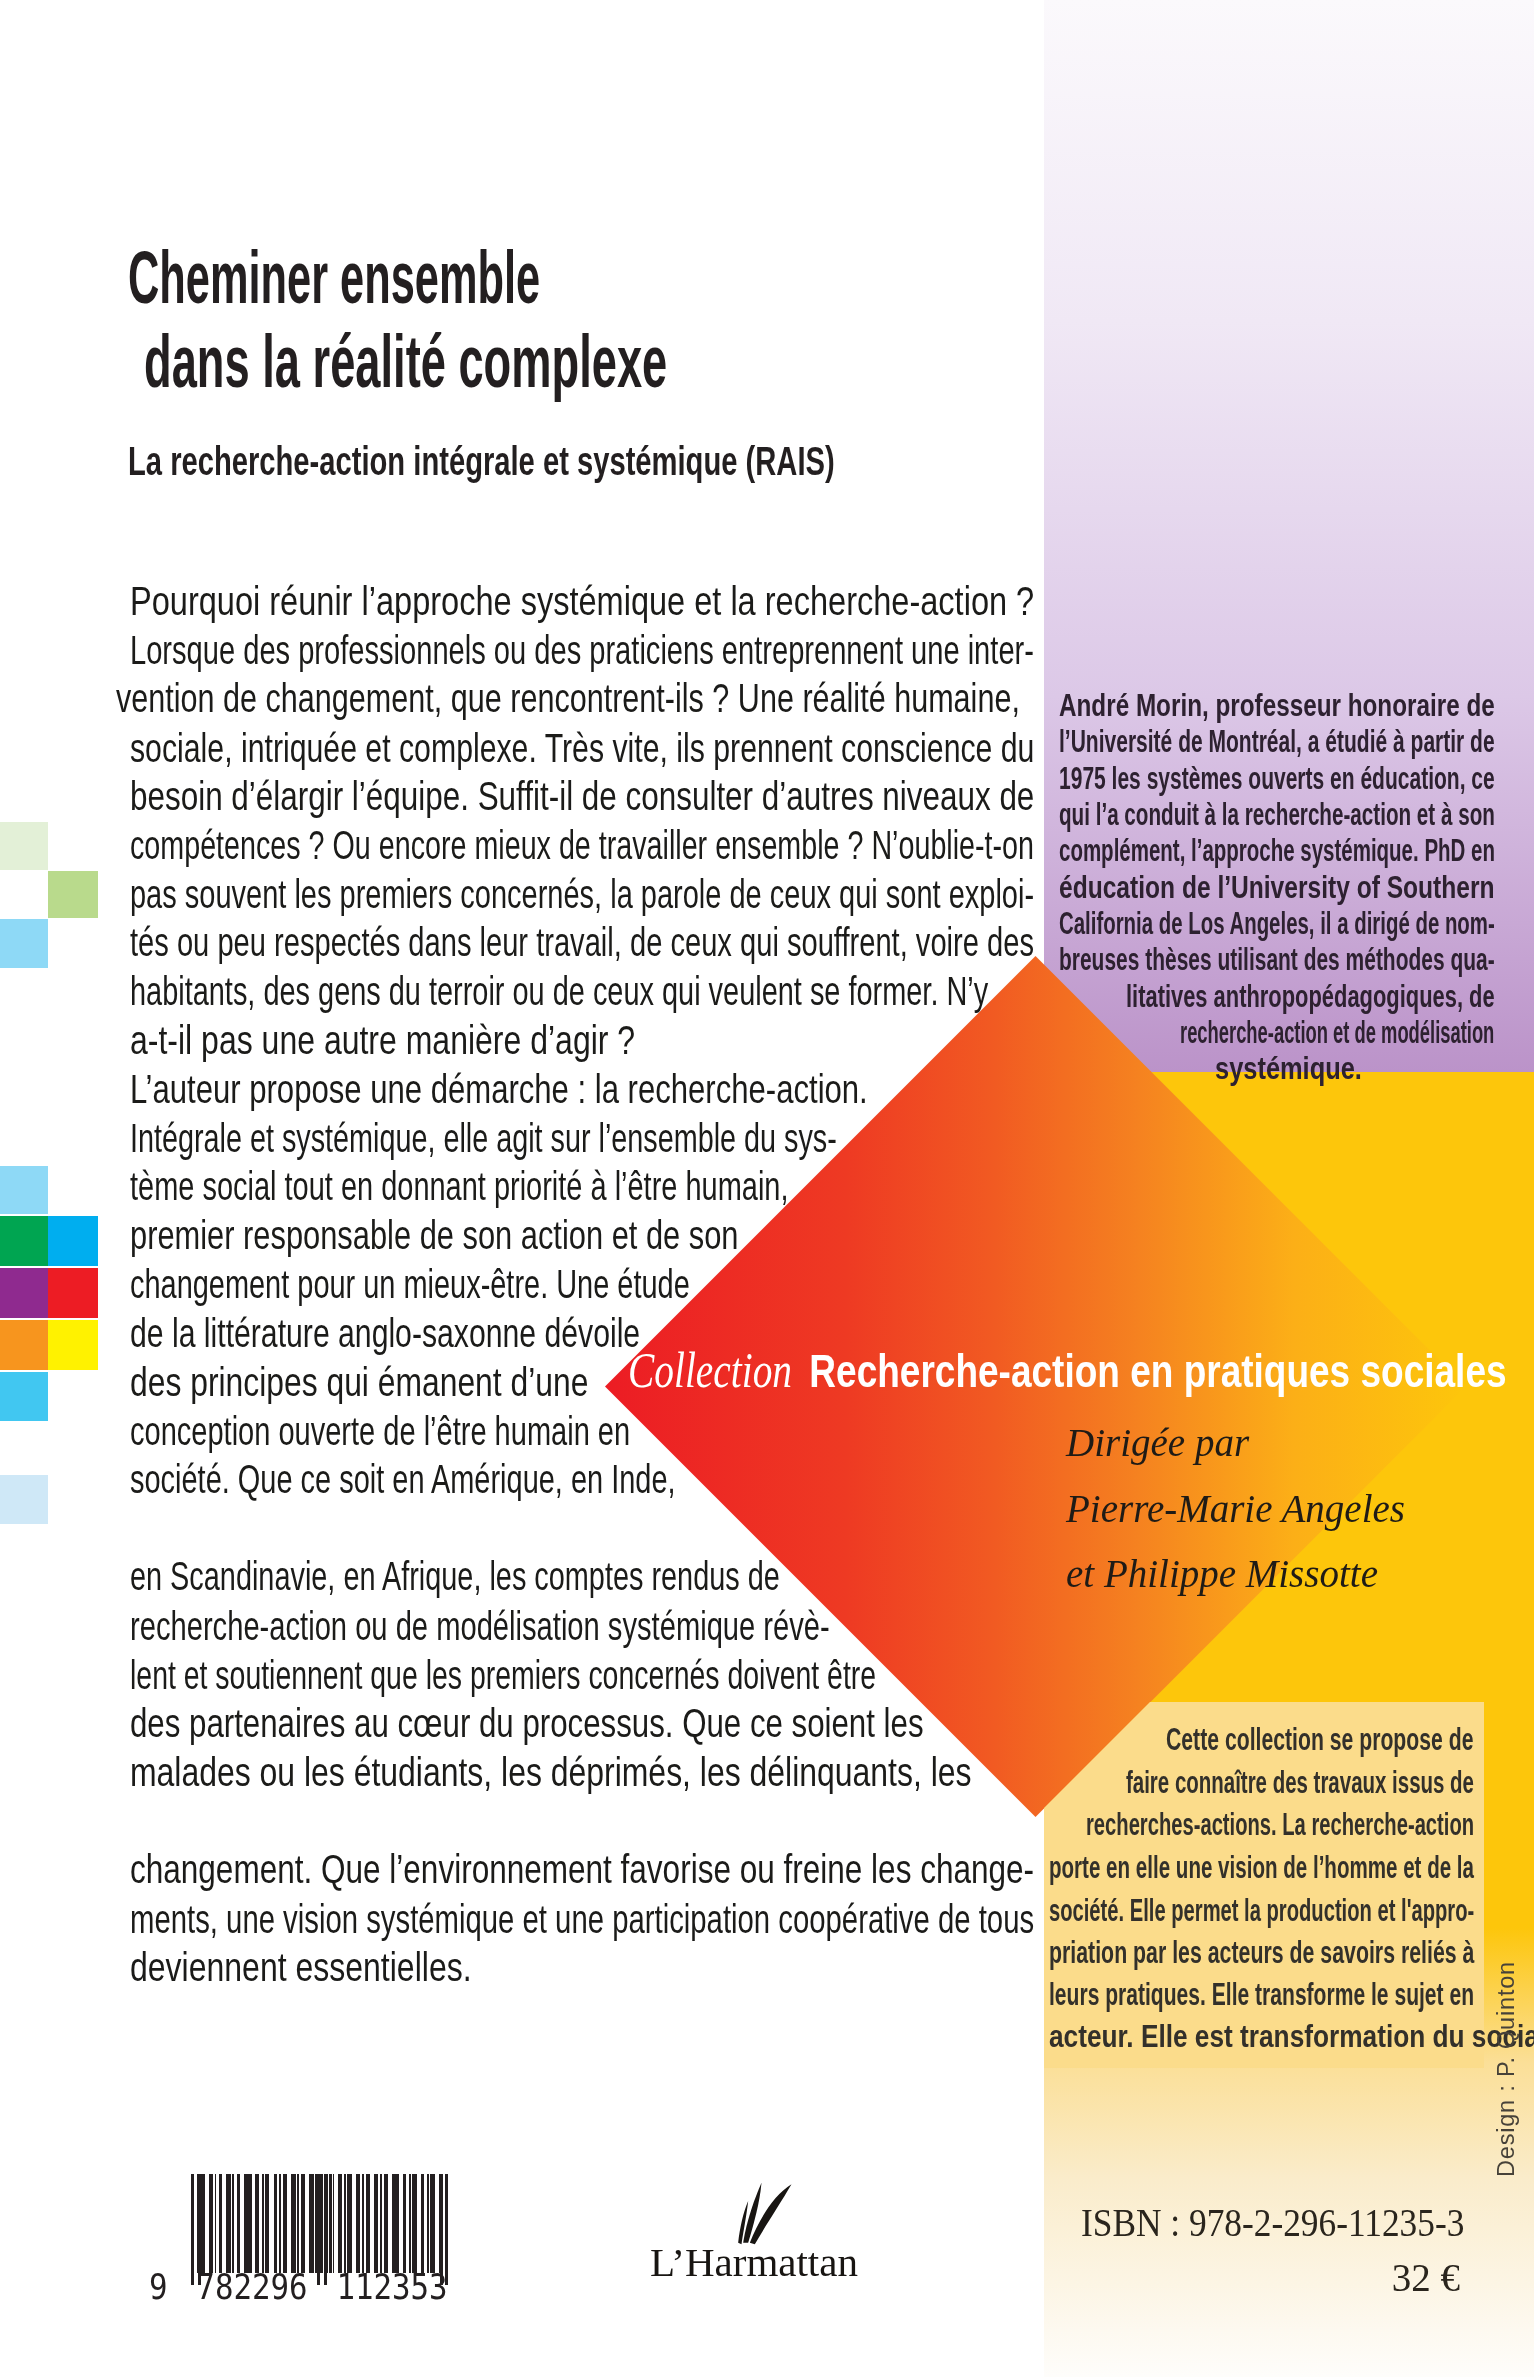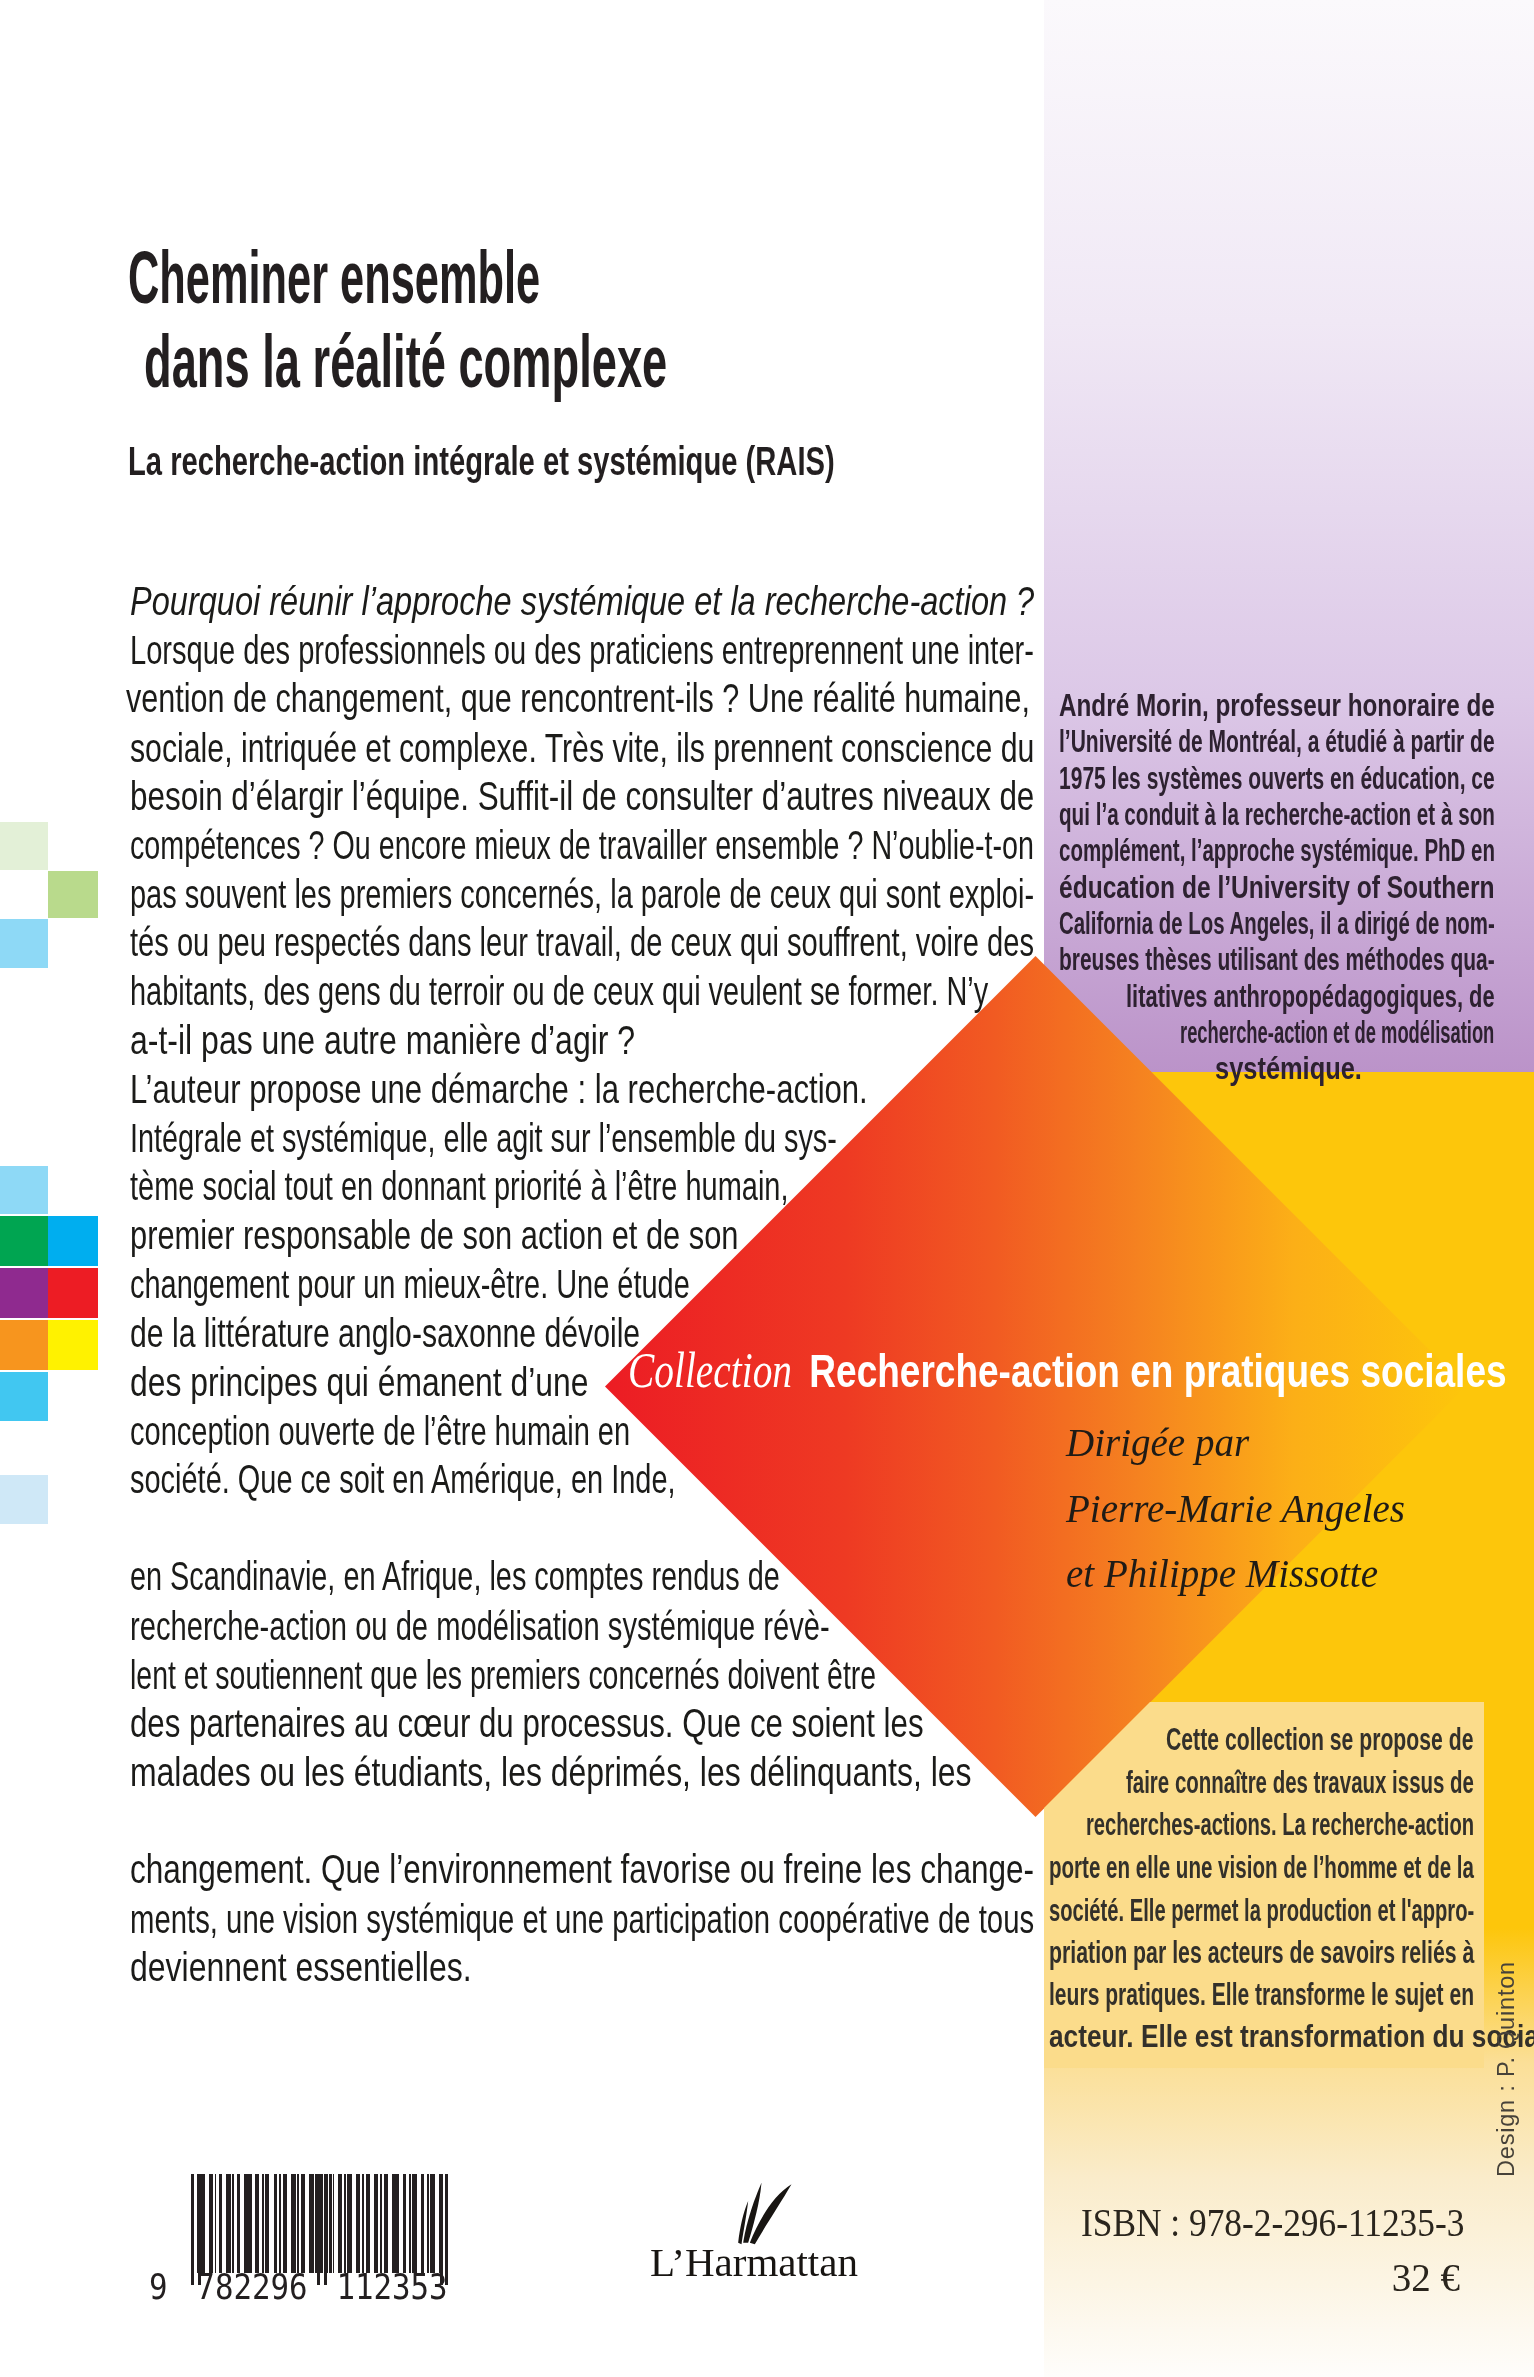--- a/index.html
+++ b/index.html
@@ -68,23 +68,23 @@
   <div class="sq" style="left:0;top:1372px;width:48px;height:49px;background:#41c7f1"></div>
   <div class="sq" style="left:0;top:1475px;width:48px;height:49px;background:#cfe8f7"></div>
 
   <div class="line title-line" style="left:128px;top:235px;">
     <span class="fit" style="transform: scaleX(0.586124);">Cheminer ensemble</span></div>
   <div class="line title-line" style="left:128px;top:319px;margin-left:16px;">
     <span class="fit" style="transform: scaleX(0.611603);">dans la réalité complexe</span></div>
   <div class="line subtitle-line" style="left:128px;top:439px;">
     <span class="fit" style="transform: scaleX(0.729149);">La recherche-action intégrale et systémique (RAIS)</span></div>
 
-  <div class="line body-line" style="left:130px;top:579px;font-style:italic;"><span class="fit" style="transform: scaleX(0.813343);">Pourquoi réunir l’approche systémique et la recherche-action ?</span></div>
+  <div class="line body-line" style="left:130px;top:579px;"><span class="fit" style="transform: scaleX(0.813343);">Pourquoi réunir l’approche systémique et la recherche-action ?</span></div>
   <div class="line body-line" style="left:130px;top:628px;"><span class="fit" style="transform: scaleX(0.727212);">Lorsque des professionnels ou des praticiens entreprennent une inter-</span></div>
-  <div class="line body-line" style="left:126px;top:676px;text-align:right;"><span class="fit" style="transform: scaleX(0.764085);">vention de changement, que rencontrent-ils ? Une réalité humaine,</span></div>
+  <div class="line body-line" style="left:116px;top:676px;text-align:right;"><span class="fit" style="transform: scaleX(0.764085);">vention de changement, que rencontrent-ils ? Une réalité humaine,</span></div>
   <div class="line body-line" style="left:130px;top:726px;"><span class="fit" style="transform: scaleX(0.756098);">sociale, intriquée et complexe. Très vite, ils prennent conscience du</span></div>
   <div class="line body-line" style="left:130px;top:774px;"><span class="fit" style="transform: scaleX(0.785663);">besoin d’élargir l’équipe. Suffit-il de consulter d’autres niveaux de</span></div>
   <div class="line body-line" style="left:130px;top:823px;"><span class="fit" style="transform: scaleX(0.717118);">compétences ? Ou encore mieux de travailler ensemble ? N’oublie-t-on</span></div>
   <div class="line body-line" style="left:130px;top:872px;"><span class="fit" style="transform: scaleX(0.724783);">pas souvent les premiers concernés, la parole de ceux qui sont exploi-</span></div>
   <div class="line body-line" style="left:130px;top:920px;"><span class="fit" style="transform: scaleX(0.7277);">tés ou peu respectés dans leur travail, de ceux qui souffrent, voire des</span></div>
   <div class="line body-line" style="left:130px;top:969px;"><span class="fit" style="transform: scaleX(0.722807);">habitants, des gens du terroir ou de ceux qui veulent se former. N’y</span></div>
   <div class="line body-line" style="left:130px;top:1018px;"><span class="fit" style="transform: scaleX(0.8);">a-t-il pas une autre manière d’agir  ?</span></div>
   <div class="line body-line" style="left:130px;top:1067px;"><span class="fit" style="transform: scaleX(0.776997);">L’auteur propose une démarche : la recherche-action.</span></div>
   <div class="line body-line" style="left:130px;top:1116px;"><span class="fit" style="transform: scaleX(0.719254);">Intégrale et systémique, elle agit sur l’ensemble du sys-</span></div>
   <div class="line body-line" style="left:130px;top:1164px;"><span class="fit" style="transform: scaleX(0.724106);">tème social tout en donnant priorité à l’être humain,</span></div>

